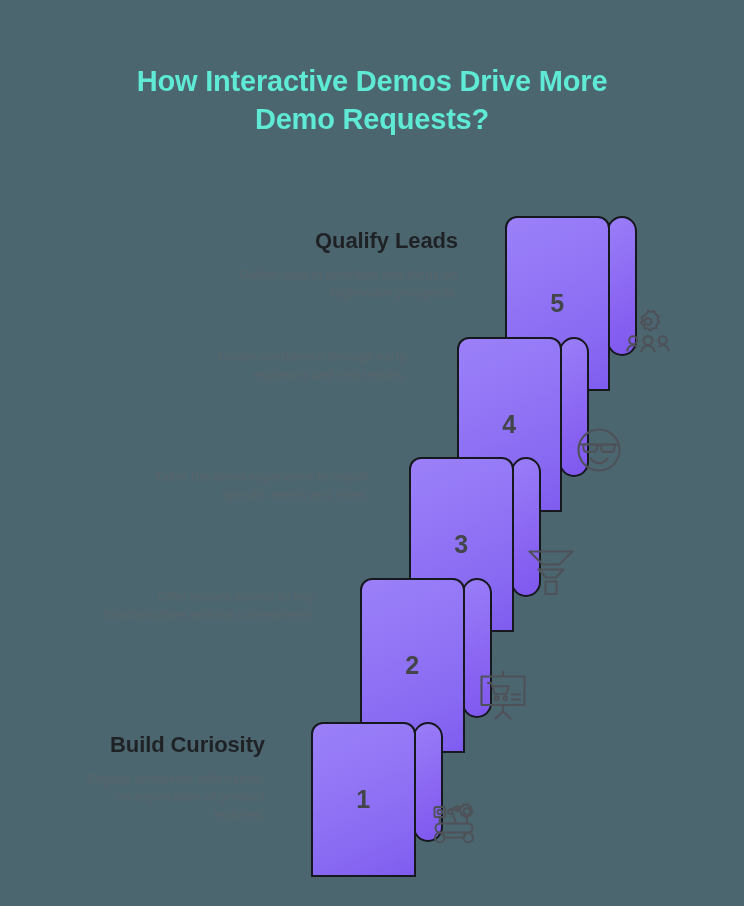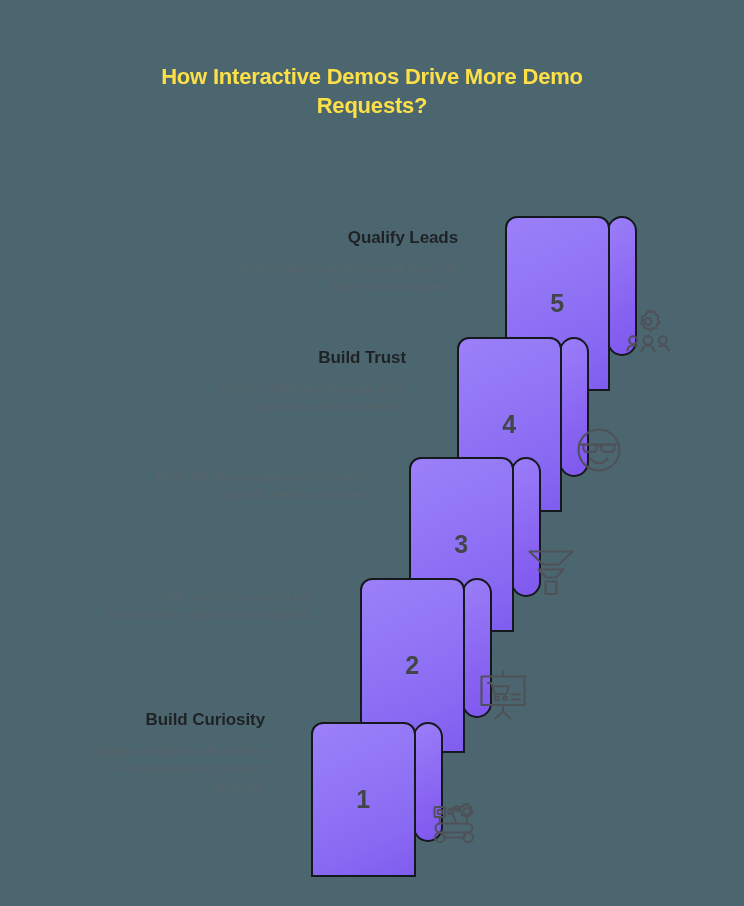--- a/index.html
+++ b/index.html
@@ -23,44 +23,44 @@
     height: 906px;
   }
 
   
   .title {
     position: absolute;
     left: 122px;
     top: 62px;
     width: 500px;
     text-align: center;
+    font-size: 29px;
+    line-height: 1.32;
+    font-weight: bold;
+    letter-spacing: -0.2px;
+    color: #5eead4;
+  }
+
+  
+  .steps {
+    position: absolute;
+    inset: 0;
+  }
+
+  .step {
+    position: absolute;
+  }
+
+  
+  .step-text {
+    position: absolute;
+    text-align: right;
+  }
+  .step-heading {
     font-size: 22px;
-    line-height: 1.32;
-    font-weight: bold;
-    letter-spacing: -0.2px;
-    color: #fde047;
-  }
-
-  
-  .steps {
-    position: absolute;
-    inset: 0;
-  }
-
-  .step {
-    position: absolute;
-  }
-
-  
-  .step-text {
-    position: absolute;
-    text-align: right;
-  }
-  .step-heading {
-    font-size: 17px;
     font-weight: bold;
     color: #1f2225;
     line-height: 1.22;
     margin: 0 0 11px 0;
     letter-spacing: -0.1px;
   }
   .step-desc {
     font-size: 12.5px;
     font-weight: bold;
     color: #56656c;
@@ -150,21 +150,20 @@
           <path d="M5.2 45.4 c0.8 -3.4 3.1 -5.2 6.0 -5.2 c1.4 0 2.7 0.4 3.7 1.2"></path>
           <circle cx="40.8" cy="35.2" r="4.0"></circle>
           <path d="M46.8 45.4 c-0.8 -3.4 -3.1 -5.2 -6.0 -5.2 c-1.4 0 -2.7 0.4 -3.7 1.2"></path>
         </svg>
       </div>
     </div>
 
     <div class="step">
 
       <div class="step-text" style="left:170px; top:348px; width:236px;">
-        <div class="step-heading">Build Trust</div>
         <div class="step-desc">Foster confidence through early exposure and real results.</div>
       </div>
 
       <div class="card-wrap" style="left:457px; top:337px; width:132px; height:175px;">
         <div class="card-curl" style="height:140px;"></div>
         <div class="card-body" style="width:105px; height:175px;">
           <span class="card-number">4</span>
         </div>
       </div>
 
@@ -225,21 +224,21 @@
           <circle cx="19.8" cy="30.3" r="1.9"></circle>
           <circle cx="28.2" cy="30.3" r="1.9"></circle>
           <path d="M35.0 26.5 h8.0"></path>
           <path d="M35.0 31.5 h8.0"></path>
         </svg>
       </div>
     </div>
 
     <div class="step">
 
-      <div class="step-text" style="left:72px; top:710px; width:193px;text-align:right;">
+      <div class="step-text" style="left:72px; top:732px; width:193px;text-align:right;">
         <div class="step-heading">Build Curiosity</div>
         <div class="step-desc">Engage prospects with hands-on exploration of product features.</div>
       </div>
 
       <div class="card-wrap" style="left:311px; top:722px; width:132px; height:155px;">
         <div class="card-curl" style="height:120px;"></div>
         <div class="card-body" style="width:105px; height:155px;">
           <span class="card-number">1</span>
         </div>
       </div>

